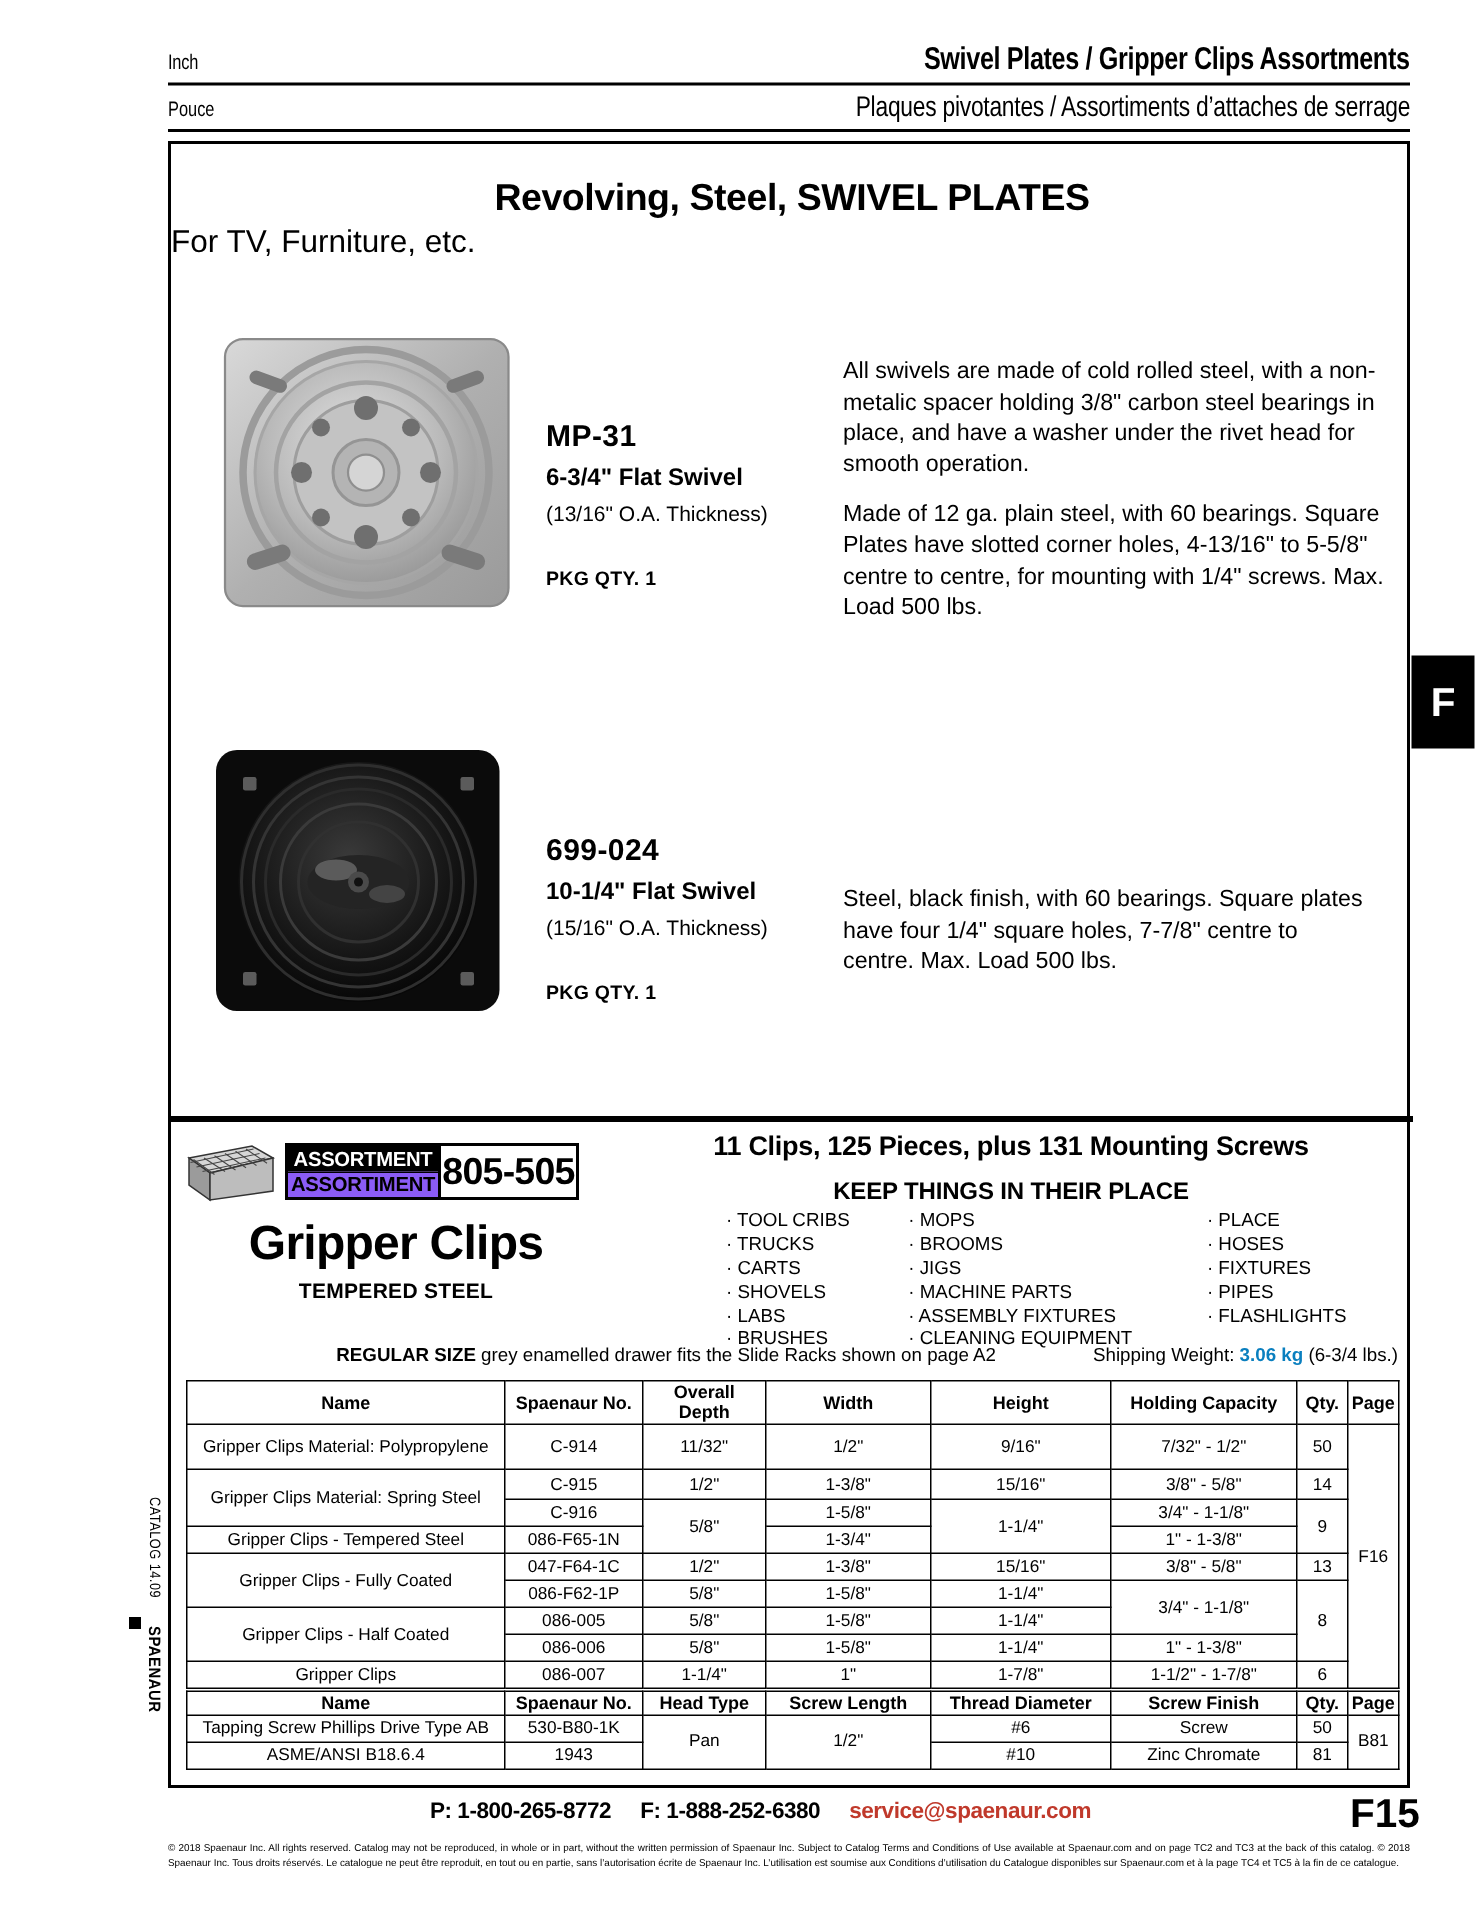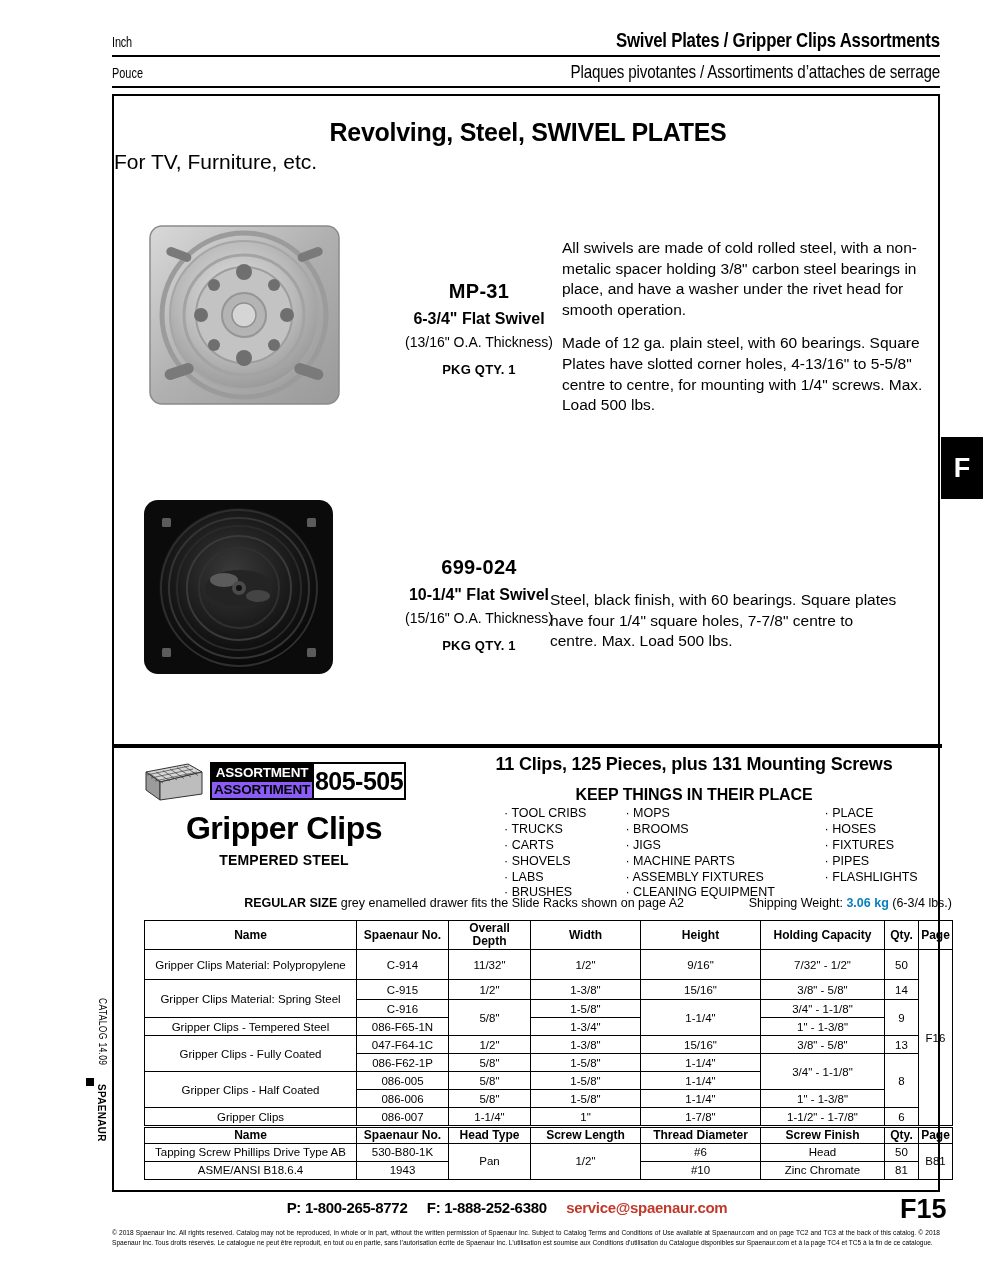--- a/index.html
+++ b/index.html
@@ -35,43 +35,43 @@
     border: 2px solid #000;
   }
   .divider-thick { position:absolute; left: 0; top: 648px; width: 828px; height: 4px; background:#000; }
 
   
   .sw-title { position:absolute; left:0; top:22px; width:828px; text-align:center;
               font-size:25px; font-weight:bold; letter-spacing:-0.3px; }
   .sw-sub   { position:absolute; left:0; top:54px; width:828px; text-align:left;
               font-size:21px; font-weight:400; }
   .prod-img { position:absolute; }
-  .prod-label { position:absolute; text-align:center; }
+  .prod-label { position:absolute; text-align:left; }
   .pn { font-size:20px; font-weight:bold; letter-spacing:0.3px; }
   .pdesc { font-size:16px; font-weight:bold; margin-top:7px; }
   .pthick { font-size:14px; font-weight:400; margin-top:6px; }
-  .ppkg { font-size:13px; font-weight:bold; margin-top:12px; letter-spacing:0.2px; }
+  .ppkg { font-size:13px; font-weight:bold; margin-top:28px; letter-spacing:0.2px; }
   .pbody { position:absolute; font-size:15.5px; line-height:1.33; }
   .pbody p + p { margin-top: 13px; }
 
   
   .ftab { position:absolute; left:941px; top:437px; width:42px; height:62px;
           background:#000; color:#fff; font-size:27px; font-weight:bold;
           display:flex; align-items:center; justify-content:center; }
 
   
   .side { position:absolute; left:84px; width:24px; text-align:left;
           writing-mode: vertical-rl; font-size:10px; letter-spacing:0.4px;
           font-family:"Liberation Sans",sans-serif; white-space:nowrap; }
   .side-cat { top:998px; font-weight:400; transform: scaleY(0.85); transform-origin: top left;}
   .side-brand { top:1084px; font-weight:bold; font-size:11px; transform: scaleY(0.9); transform-origin: top left;}
   .side-logo { position:absolute; left:86px; top:1078px; width:8px; height:8px; background:#000; }
 
   
-  .gc { position:absolute; left:0; top:652px; width:828px; height:444px;margin-left:20px; }
+  .gc { position:absolute; left:0; top:652px; width:828px; height:444px; }
 
   .assort-box { position:absolute; left:76px; top:14px; width:196px; height:38px;
                 border:2.5px solid #000; display:flex; }
   .assort-words { width:100px; display:flex; flex-direction:column; }
   .assort-en { flex:1; background:#000; color:#fff; font-size:13.5px; font-weight:bold;
                display:flex; align-items:center; justify-content:center; letter-spacing:-0.2px; }
   .assort-fr { flex:1; background:#8b5cf6; color:#000; font-size:13.5px; font-weight:bold;
                display:flex; align-items:center; justify-content:center; letter-spacing:-0.2px;
                border-top:1.5px solid #000;}
   .assort-num { flex:1; display:flex; align-items:center; justify-content:center;
@@ -229,21 +229,21 @@
       </svg>
     </div>
 
     <div class="prod-label" style="left:250px; top:460px; width:230px;">
       <div class="pn">699-024</div>
       <div class="pdesc">10-1/4" Flat Swivel</div>
       <div class="pthick">(15/16" O.A. Thickness)</div>
       <div class="ppkg">PKG QTY. 1</div>
     </div>
 
-    <div class="pbody" style="left:436px; top:494px; width:352px;">
+    <div class="pbody" style="left:448px; top:494px; width:352px;">
       <p>Steel, black finish, with 60 bearings. Square plates have four 1/4" square holes, 7-7/8" centre to centre. Max. Load 500 lbs.</p>
     </div>
 
     <div class="gc">
 
       <div class="drawer-icon">
         <svg width="62" height="44" viewBox="0 0 62 44">
           <polygon points="44,4 58,12 58,34 44,30" fill="#6e6e6e"></polygon>
           <polygon points="2,12 44,4 58,12 16,22" fill="#d6d6d6" stroke="#333" stroke-width="1"></polygon>
           <polygon points="2,12 16,22 16,40 2,30" fill="#9b9b9b" stroke="#333" stroke-width="1"></polygon>
@@ -439,21 +439,21 @@
           <th>Screw Finish</th>
           <th>Qty.</th>
           <th>Page</th>
         </tr>
         <tr style="height:18px">
           <td>Tapping Screw Phillips Drive Type AB</td>
           <td class="sku">530-B80-1K</td>
           <td rowspan="2">Pan</td>
           <td rowspan="2">1/2"</td>
           <td>#6</td>
-          <td>Head</td>
+          <td>Screw</td>
           <td>50</td>
           <td class="pagecell" rowspan="2">B81</td>
         </tr>
         <tr style="height:18px">
           <td>ASME/ANSI B18.6.4</td>
           <td class="sku">1943</td>
           <td>#10</td>
           <td>Zinc Chromate</td>
           <td>81</td>
         </tr>

